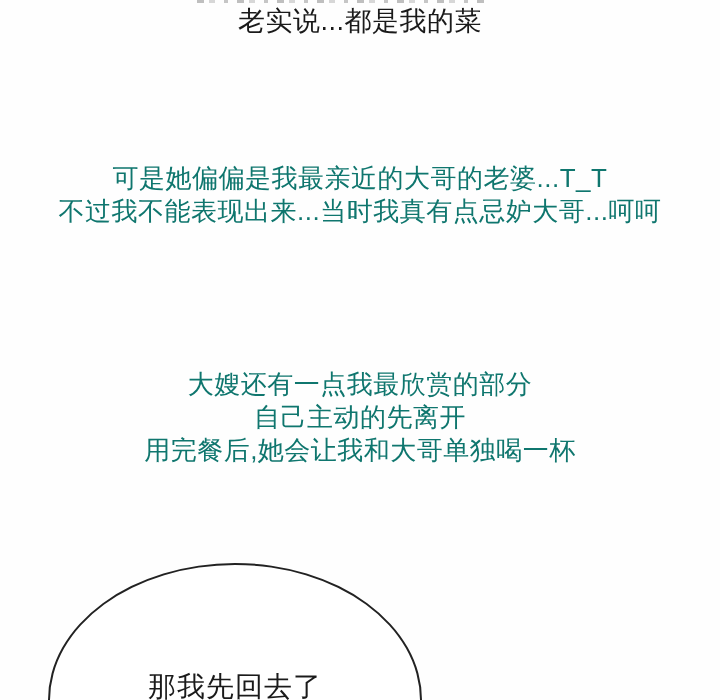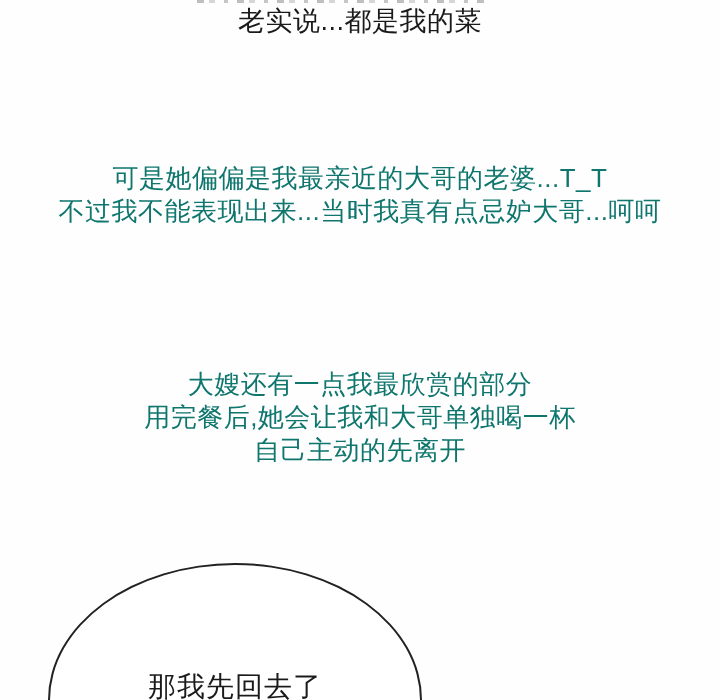--- a/index.html
+++ b/index.html
@@ -98,21 +98,21 @@
 
   <div class="caption-top">老实说...都是我的菜</div>
 
   <div class="monologue monologue-1">
     <div class="line">可是她偏偏是我最亲近的大哥的老婆...T_T</div>
     <div class="line">不过我不能表现出来...当时我真有点忌妒大哥...呵呵</div>
   </div>
 
   <div class="monologue monologue-2">
     <div class="line">大嫂还有一点我最欣赏的部分</div>
+    <div class="line">自己主动的先离开</div>
     <div class="line">用完餐后,她会让我和大哥单独喝一杯</div>
-    <div class="line">自己主动的先离开</div>
   </div>
 
   <div class="speech-bubble"></div>
 
   <div class="bubble-text">那我先回去了</div>
 
 </div>
 
 </body></html>

